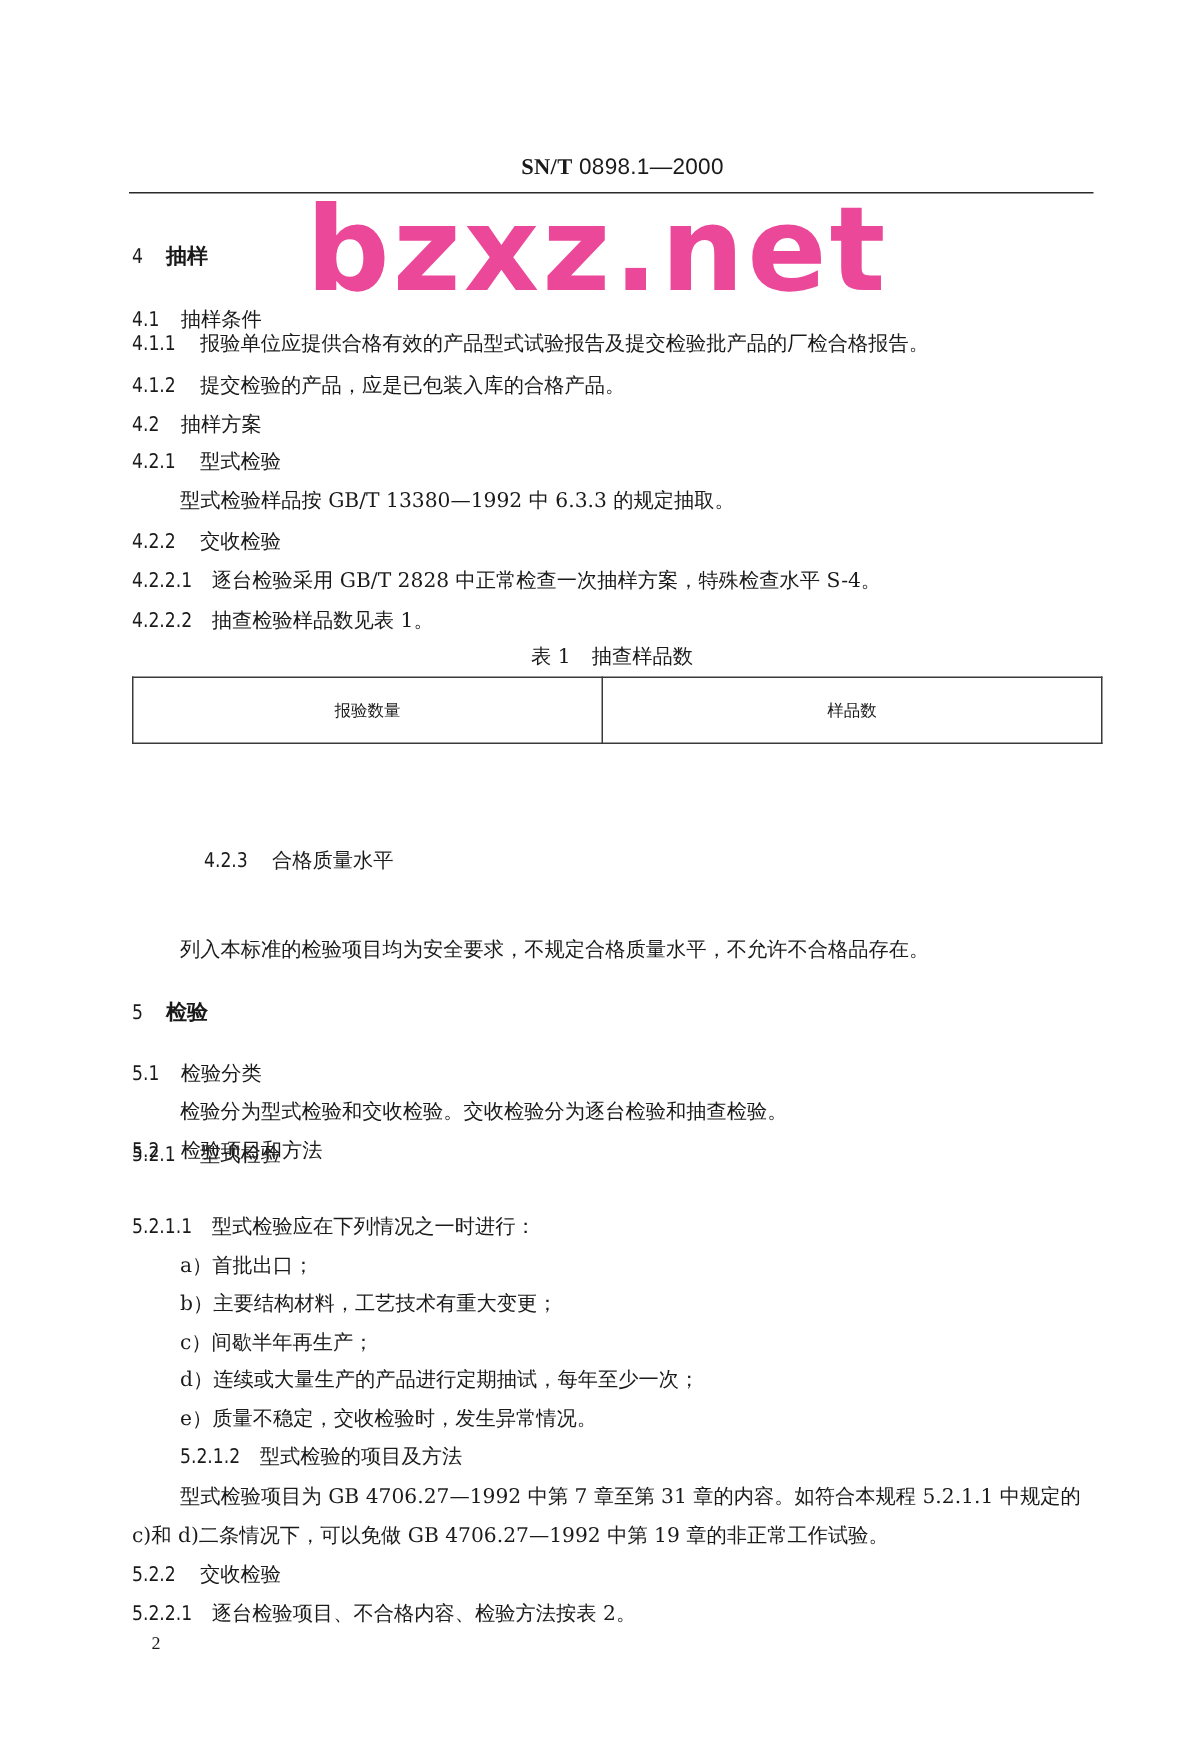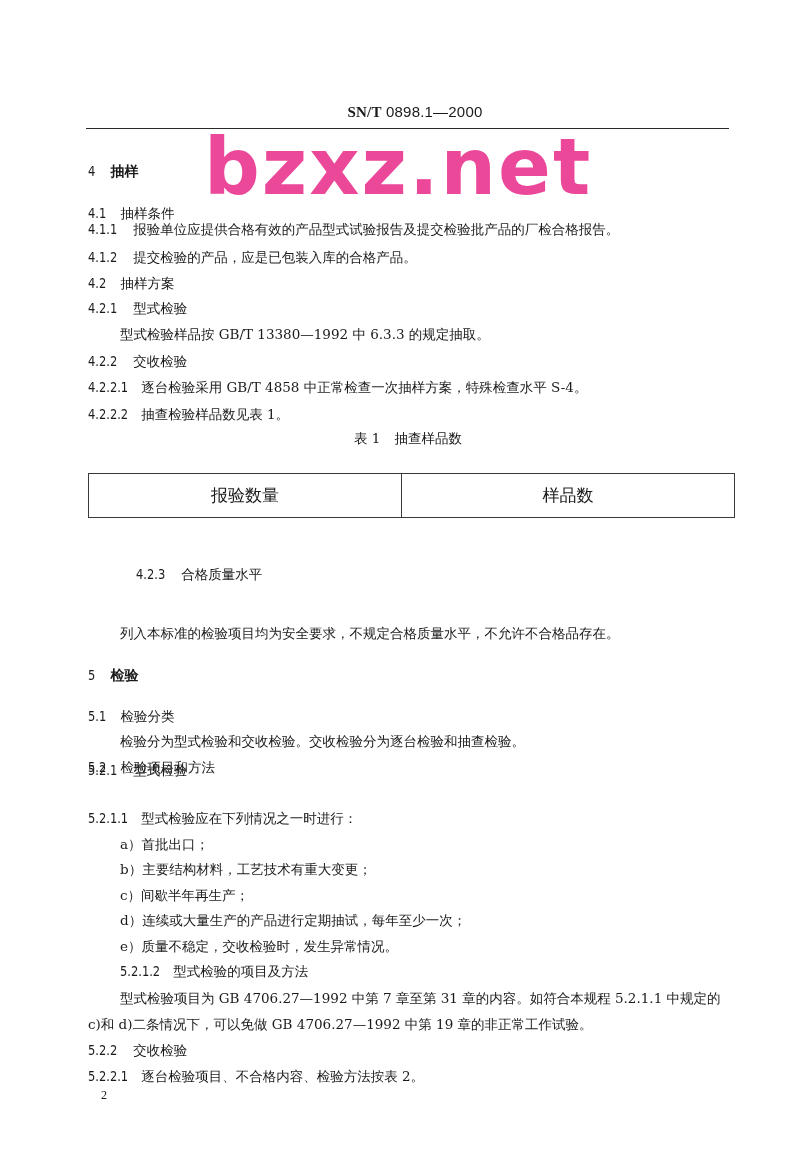--- a/index.html
+++ b/index.html
@@ -32,23 +32,23 @@
     transform: scaleX(0.85); transform-origin: left center;
   }
   .num.wide { margin-right: 6px; }
   .h1 { font-size: 14px; font-weight: bold; }
   .h1 .num { font-weight: normal; margin-right: 14px; }
   .indent { left: 120px; }
   .body-left { left: 88px; }
   .caption { left: 0; width: 816px; text-align: center; font-size: 13.5px; }
   .caption .gap { display: inline-block; width: 14px; }
   table.t1 {
-    position: absolute; left: 88px; top: 473px; width: 647px;
+    position: absolute; left: 88px; top: 451px; width: 647px;
     border-collapse: collapse; border: 1.6px solid #2a2a2a;
-    font-size: 17px;
+    font-size: 11px;
   }
   table.t1 td, table.t1 th {
     border: 1px solid #3a3a3a; text-align: center; font-weight: normal;
     height: 43px; padding: 0;
   }
   table.t1 .c1 { width: 312px; }
   .page-num {
     left: 101px; top: 1088px; font-size: 12px;
     font-family: "Liberation Serif", serif;
   }
@@ -88,21 +88,21 @@
   <span class="num">4.2.1</span><span>型式检验</span>
 </div>
 
 <div class="abs line indent" style="top:325px;">型式检验样品按 GB/T 13380—1992 中 6.3.3 的规定抽取。</div>
 
 <div class="abs line body-left" style="top:352px;">
   <span class="num">4.2.2</span><span>交收检验</span>
 </div>
 
 <div class="abs line body-left" style="top:378px;">
-  <span class="num wide">4.2.2.1</span><span>逐台检验采用 GB/T 4858 中正常检查一次抽样方案，特殊检查水平 S-4。</span>
+  <span class="num wide">4.2.2.1</span><span>逐台检验采用 GB/T 2828 中正常检查一次抽样方案，特殊检查水平 S-4。</span>
 </div>
 
 <div class="abs line body-left" style="top:405px;">
   <span class="num wide">4.2.2.2</span><span>抽查检验样品数见表 1。</span>
 </div>
 
 <div class="abs line caption" style="top:429px;">
   <span>表 1</span><span class="gap"></span><span>抽查样品数</span>
 </div>
 

